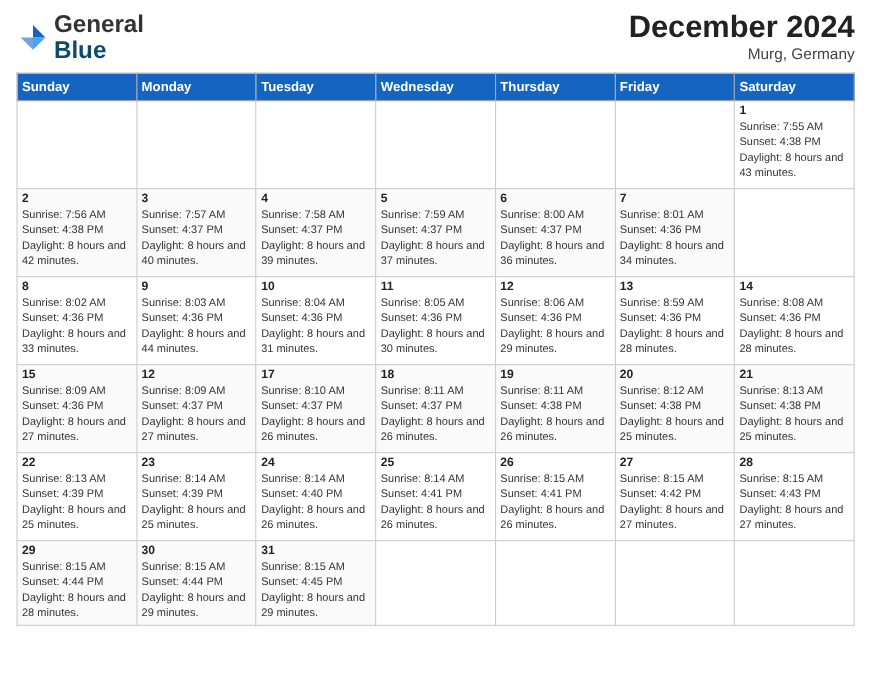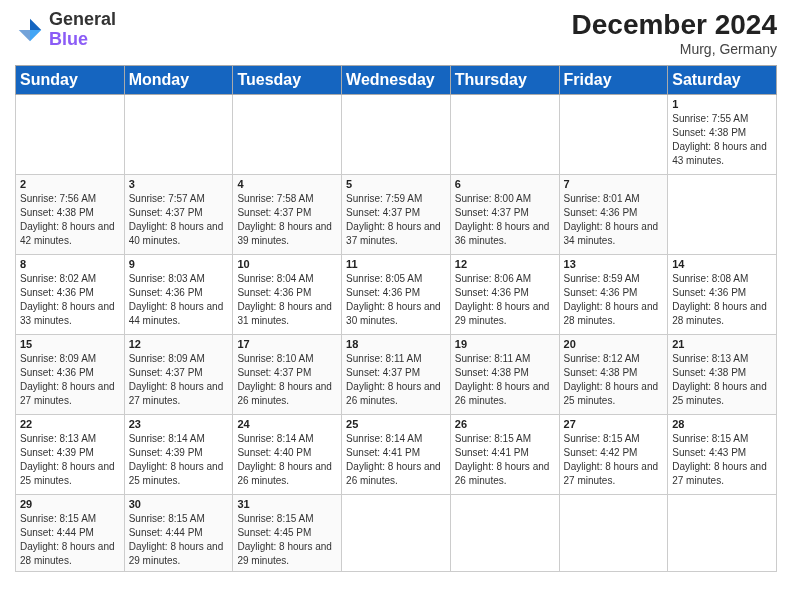--- a/index.html
+++ b/index.html
@@ -21,26 +21,26 @@
       justify-content: space-between;
       align-items: flex-start;
       margin-bottom: 8px;
     }
     .logo {
       display: flex;
       align-items: center;
       gap: 4px;
     }
     .logo-text {
-      font-size: 18px;
+      font-size: 22px;
       font-weight: bold;
       line-height: 1.1;
     }
     .logo-text .general { color: #333; }
-    .logo-text .blue { color: #8b5cf6; }
+    .logo-text .blue { color: #0c4a6e; }
     .logo-icon {
       width: 30px;
       height: 30px;
     }
     .title-block {
       text-align: right;
     }
     .month-year {
       font-size: 28px;
       font-weight: bold;
@@ -52,21 +52,21 @@
       color: #444;
     }
     .calendar {
       width: 100%;
       border-collapse: collapse;
       table-layout: fixed;
     }
     .calendar th {
       background: #1565c0;
       color: #fff;
-      font-size: 16px;
+      font-size: 12px;
       font-weight: bold;
       padding: 5px 4px;
       text-align: left;
       border: 1px solid #aaa;
     }
     .calendar td {
       vertical-align: top;
       border: 1px solid #ccc;
       padding: 3px 4px;
       font-size: 9px;

